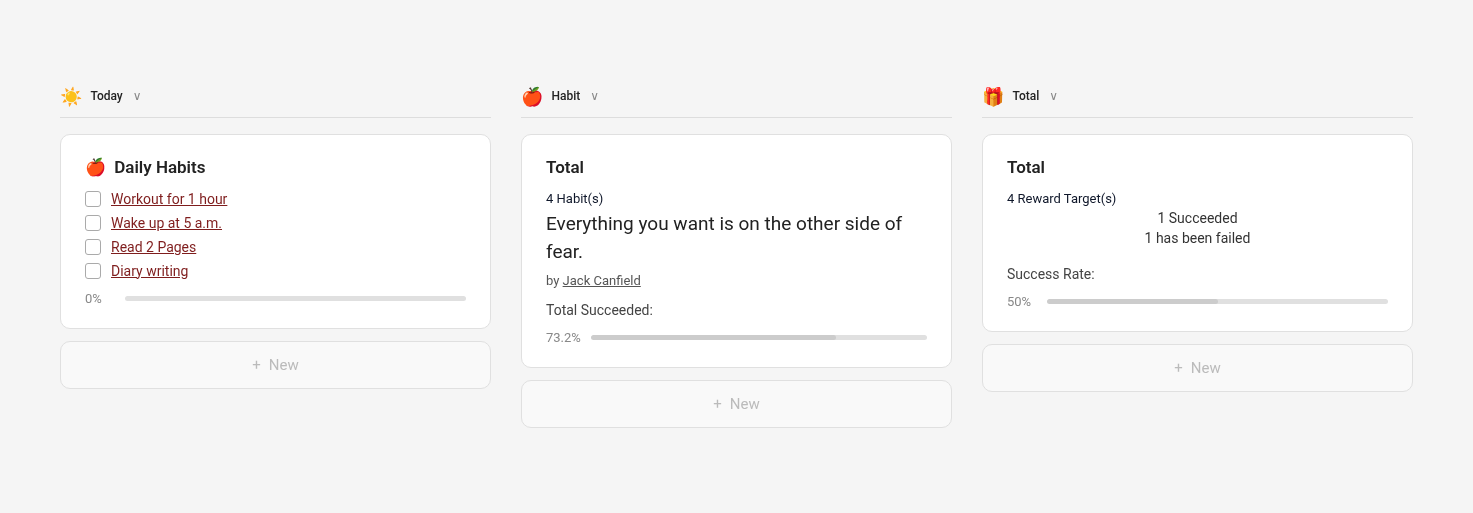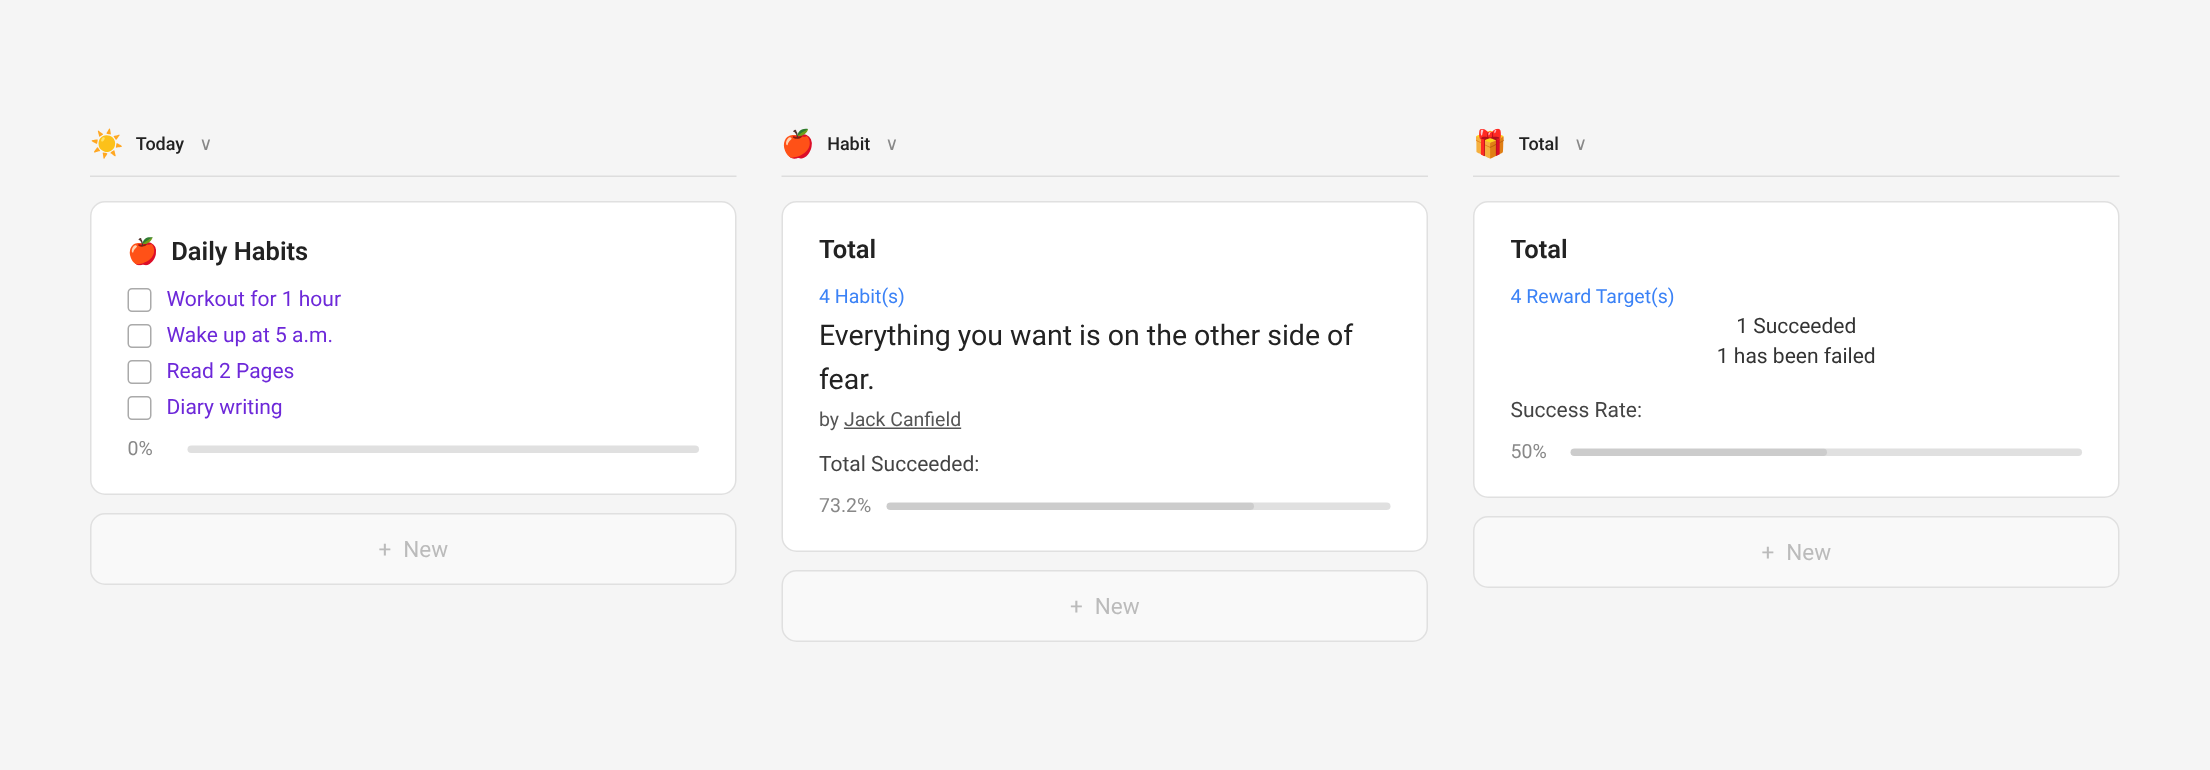--- a/index.html
+++ b/index.html
@@ -59,40 +59,41 @@
       font-size: 17px;
       font-weight: 600;
       color: #222;
       margin-bottom: 14px;
       display: flex;
       align-items: center;
       gap: 8px;
     }
     .card-subtitle {
       font-size: 13px;
-      color: #3b82f6;
+      color: #0f172a;
       margin-bottom: 4px;
     }
     .habit-item {
       display: flex;
       align-items: center;
       gap: 10px;
       margin-bottom: 8px;
     }
     .checkbox {
       width: 16px;
       height: 16px;
       border: 1.5px solid #aaa;
       border-radius: 3px;
       background: #fff;
       flex-shrink: 0;
     }
     .habit-label {
       font-size: 14px;
-      color: #6d28d9;
+      color: #7f1d1d;
+      text-decoration: underline;
     }
     .progress-row {
       display: flex;
       align-items: center;
       gap: 10px;
       margin-top: 12px;
     }
     .progress-label {
       font-size: 13px;
       color: #888;

